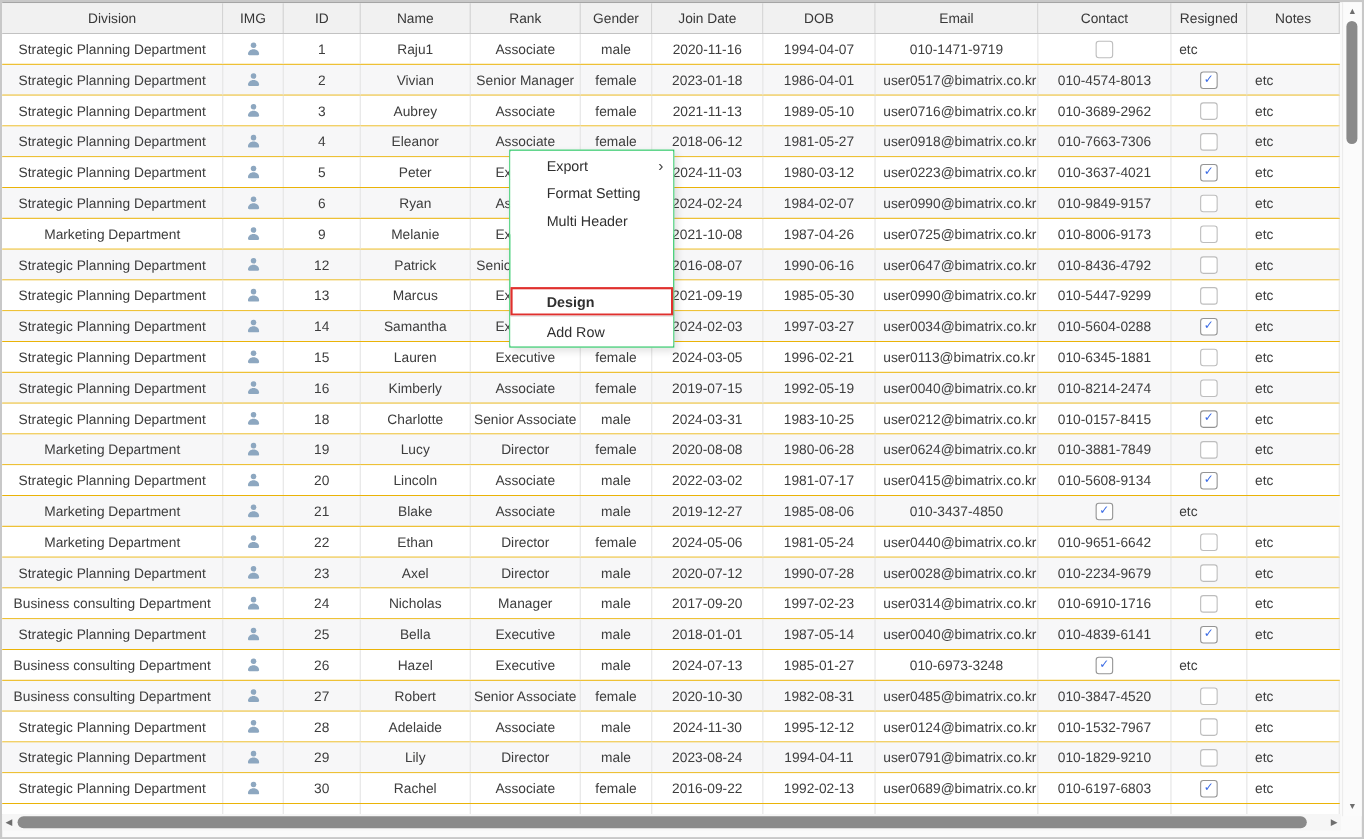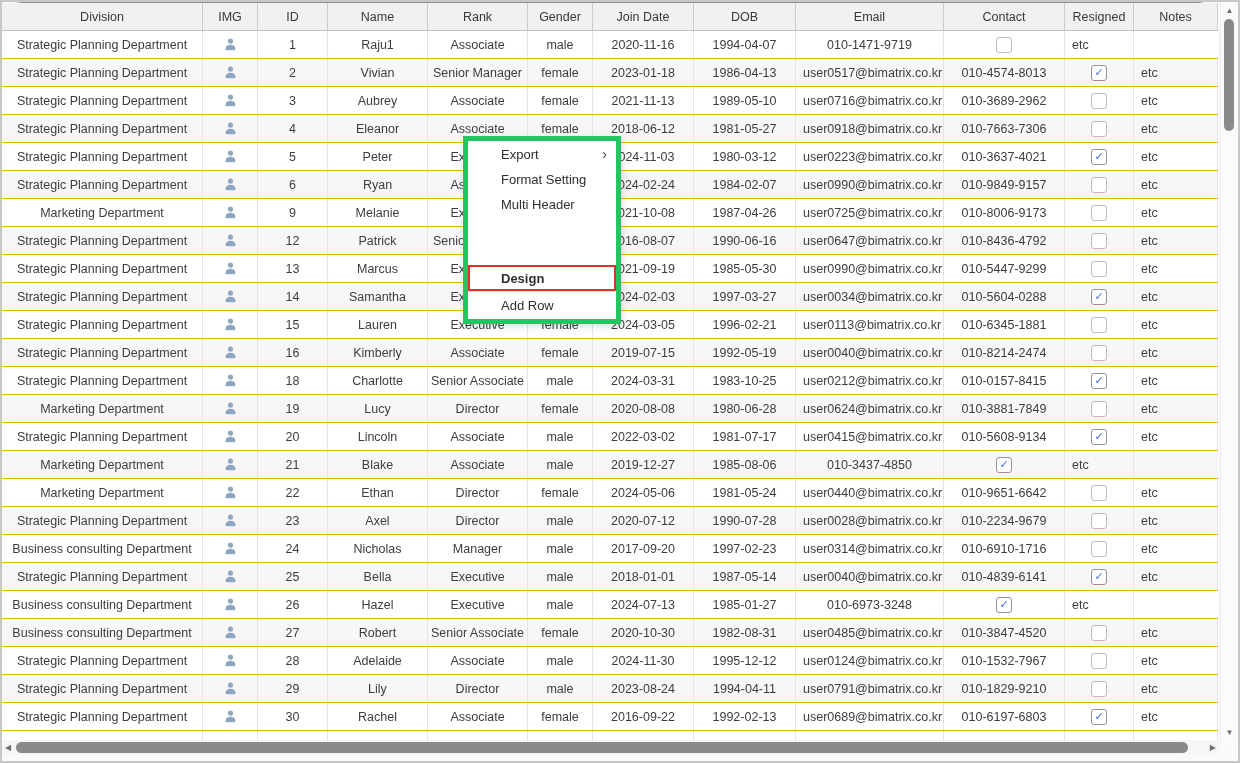--- a/index.html
+++ b/index.html
@@ -8,21 +8,21 @@
     font-family:"Liberation Sans","DejaVu Sans",sans-serif;
     background:#e9e9e9;
   }
   .screen{
     position:relative;width:1236px;height:759px;
     border:2px solid #c8c8c8;background:#fafafa;box-sizing:content-box;
   }
   
   .grid-area{
     position:absolute;left:0;top:0;width:1216px;
-    border-top:1px solid #8f8f8f;background:#fff;border-radius:20px;
+    border-top:1px solid #8f8f8f;background:#fff;
   }
   .grid-header,.row,.partial-row{
     display:grid;
     grid-template-columns:201px 55px 70px 100px 100px 65px 101px 102px 148px 121px 69px 84px;
   }
   .grid-header{height:27px;background:var(--header-bg,#f1f1f1);border-bottom:1px solid #c2c2c2;}
   .hcell{
     display:flex;align-items:center;justify-content:center;
     font-size:12.5px;color:#383838;border-right:1px solid #cdcdcd;
     background:var(--header-bg,#f1f1f1);overflow:hidden;white-space:nowrap;
@@ -60,21 +60,21 @@
   }
   .hscroll .arrow{position:absolute;top:0;height:15px;line-height:15px;
     font-size:8px;color:var(--scroll-arrow,#6e6e6e);}
   .hscroll .arrow.left{left:3px;}
   .hscroll .arrow.right{right:3px;}
   .hthumb{position:absolute;left:14px;top:2px;height:11px;width:1172px;
     background:var(--scroll-thumb,#8a8a8a);border-radius:5.5px;}
   
   .context-menu{
     position:absolute;left:461px;top:134px;width:148px;
-    background:#fff;border:5px solid #22c55e;box-shadow:2px 3px 7px rgba(0,0,0,0.12);
+    background:#fff;border:1px solid #22c55e;box-shadow:2px 3px 7px rgba(0,0,0,0.12);
     z-index:10;padding:1px 0;
   }
   .menu-item{
     position:relative;height:25px;display:flex;align-items:center;
     padding-left:33px;font-size:13px;color:#2f2f2f;background:#fff;cursor:default;
   }
   .menu-item .mi-arrow{position:absolute;right:9px;top:50%;transform:translateY(-54%);
     font-size:14px;color:#444;}
   .menu-item.highlighted{font-weight:bold;outline:2px solid var(--accent-red,#e0302e);outline-offset:-2px;height:26px;margin-top:48px;}
   .menu-item.sep{border-top:1px solid #e2e2e2;height:26px;}
@@ -126,21 +126,21 @@
       <svg class="person" viewBox="0 0 16 16" width="15" height="15" aria-hidden="true">
         <circle cx="8" cy="4.4" r="2.7" fill="currentColor"></circle>
         <path d="M8 8.2c-3.2 0-5.4 2.1-5.4 4.7 0 0.6 0.5 1.1 1.1 1.1h8.6c0.6 0 1.1-0.5 1.1-1.1 0-2.6-2.2-4.7-5.4-4.7z" fill="currentColor"></path>
       </svg>
     </div>
     <div class="cell c-id">2</div>
     <div class="cell c-name">Vivian</div>
     <div class="cell c-rank">Senior Manager</div>
     <div class="cell c-gender">female</div>
     <div class="cell c-join">2023-01-18</div>
-    <div class="cell c-dob">1986-04-13</div>
+    <div class="cell c-dob">1986-04-01</div>
     <div class="cell c-email">user0517@bimatrix.co.kr</div>
     <div class="cell c-contact">010-4574-8013</div>
     <div class="cell c-resigned">
       <span class="checkbox checked">✓</span>
     </div>
     <div class="cell c-notes">etc</div>
   </div>
         <div class="row">
     <div class="cell c-division">Strategic Planning Department</div>
     <div class="cell c-img">

